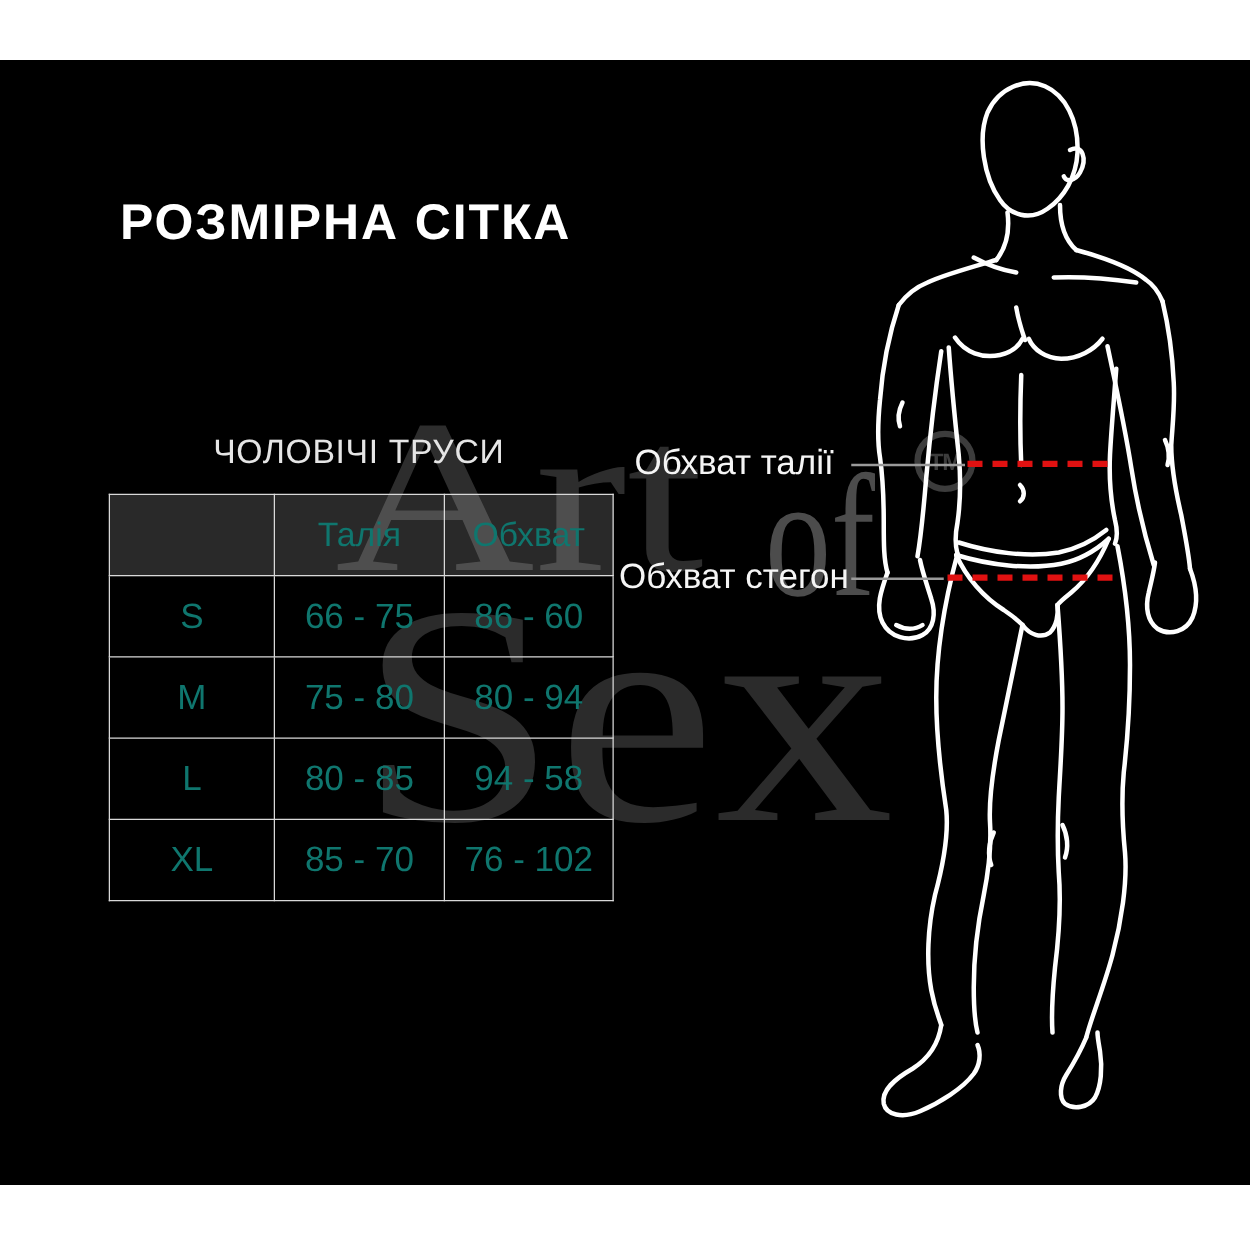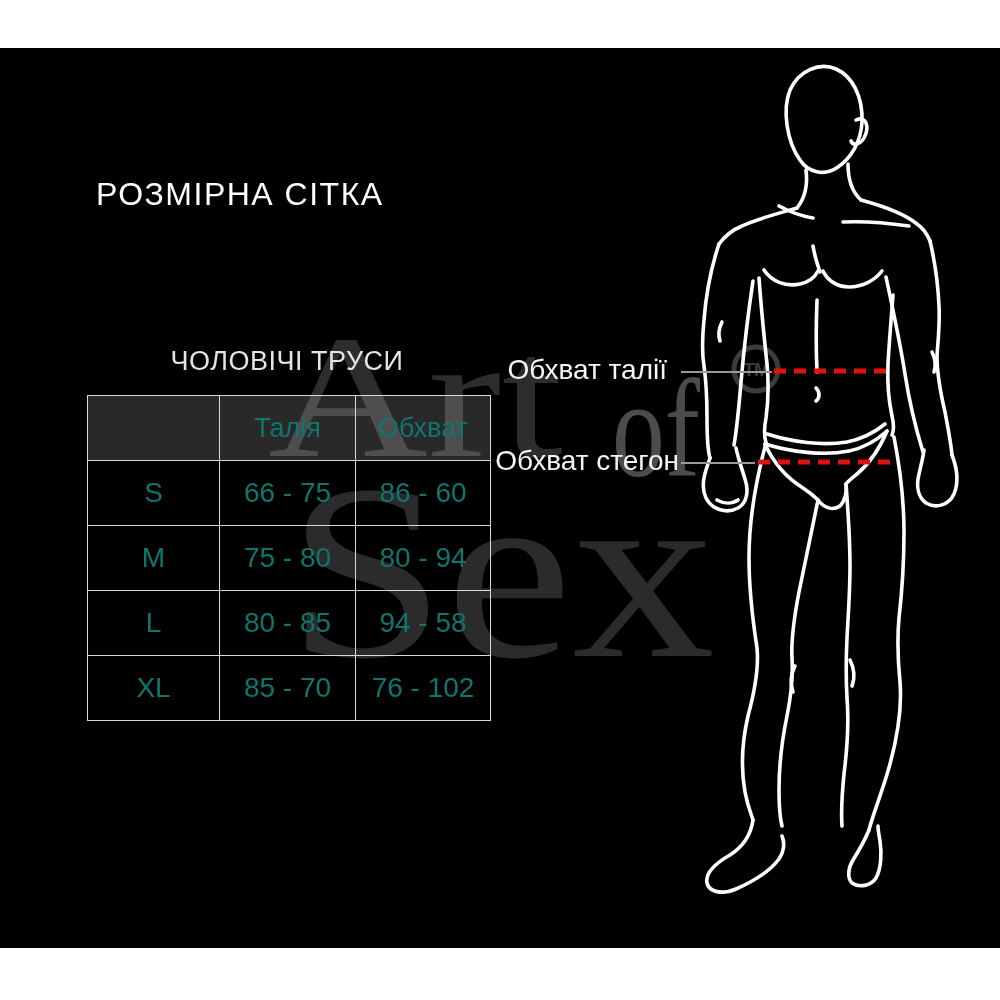--- a/index.html
+++ b/index.html
@@ -6,22 +6,22 @@
   body{
     width:1000px;height:1000px;background:#ffffff;overflow:hidden;
     font-family:"Liberation Sans", sans-serif;position:relative;
   }
   .canvas{
     position:absolute;left:0;top:48px;width:1000px;height:900px;
     background:#000;overflow:hidden;
   }
   .layer{position:absolute;left:0;top:0;width:1000px;height:900px;}
   .title{
-    position:absolute;left:96px;top:128px;
-    color:#ffffff;font-size:32px;font-weight:normal;letter-spacing:1.5px;
+    position:absolute;left:96px;top:108px;
+    color:#ffffff;font-size:40px;font-weight:bold;letter-spacing:1.5px;
     white-space:nowrap;
   }
   .subtitle{
     position:absolute;left:87px;top:298px;width:400px;text-align:center;
     color:#e5e5e5;font-size:27px;letter-spacing:0.5px;white-space:nowrap;
   }
   table.size-table{
     position:absolute;left:87px;top:347px;width:400px;height:325px;
     border-collapse:collapse;table-layout:fixed;
   }

